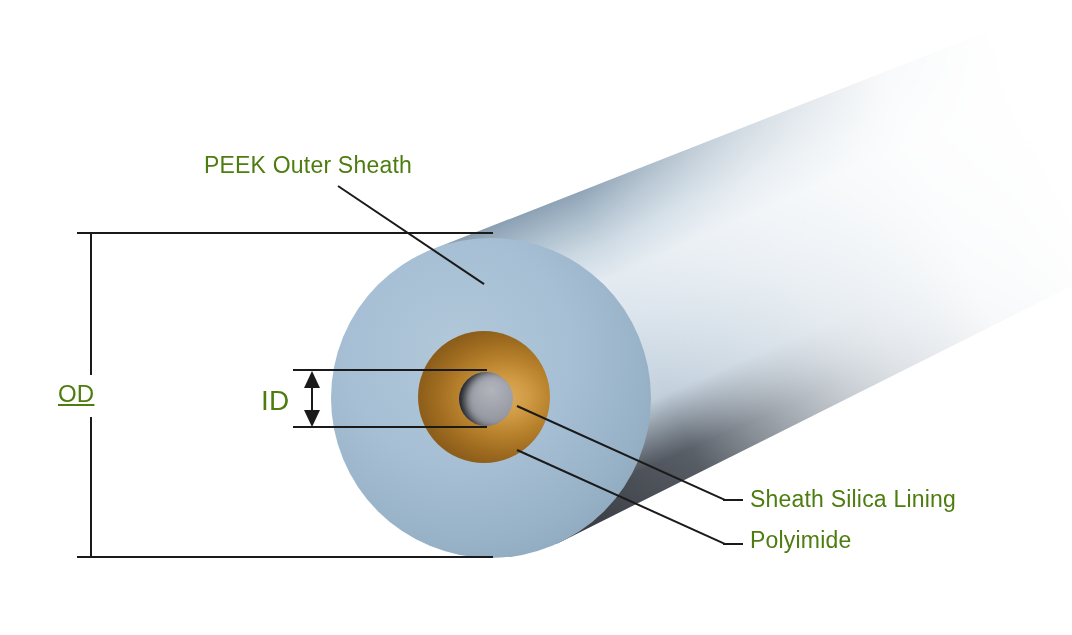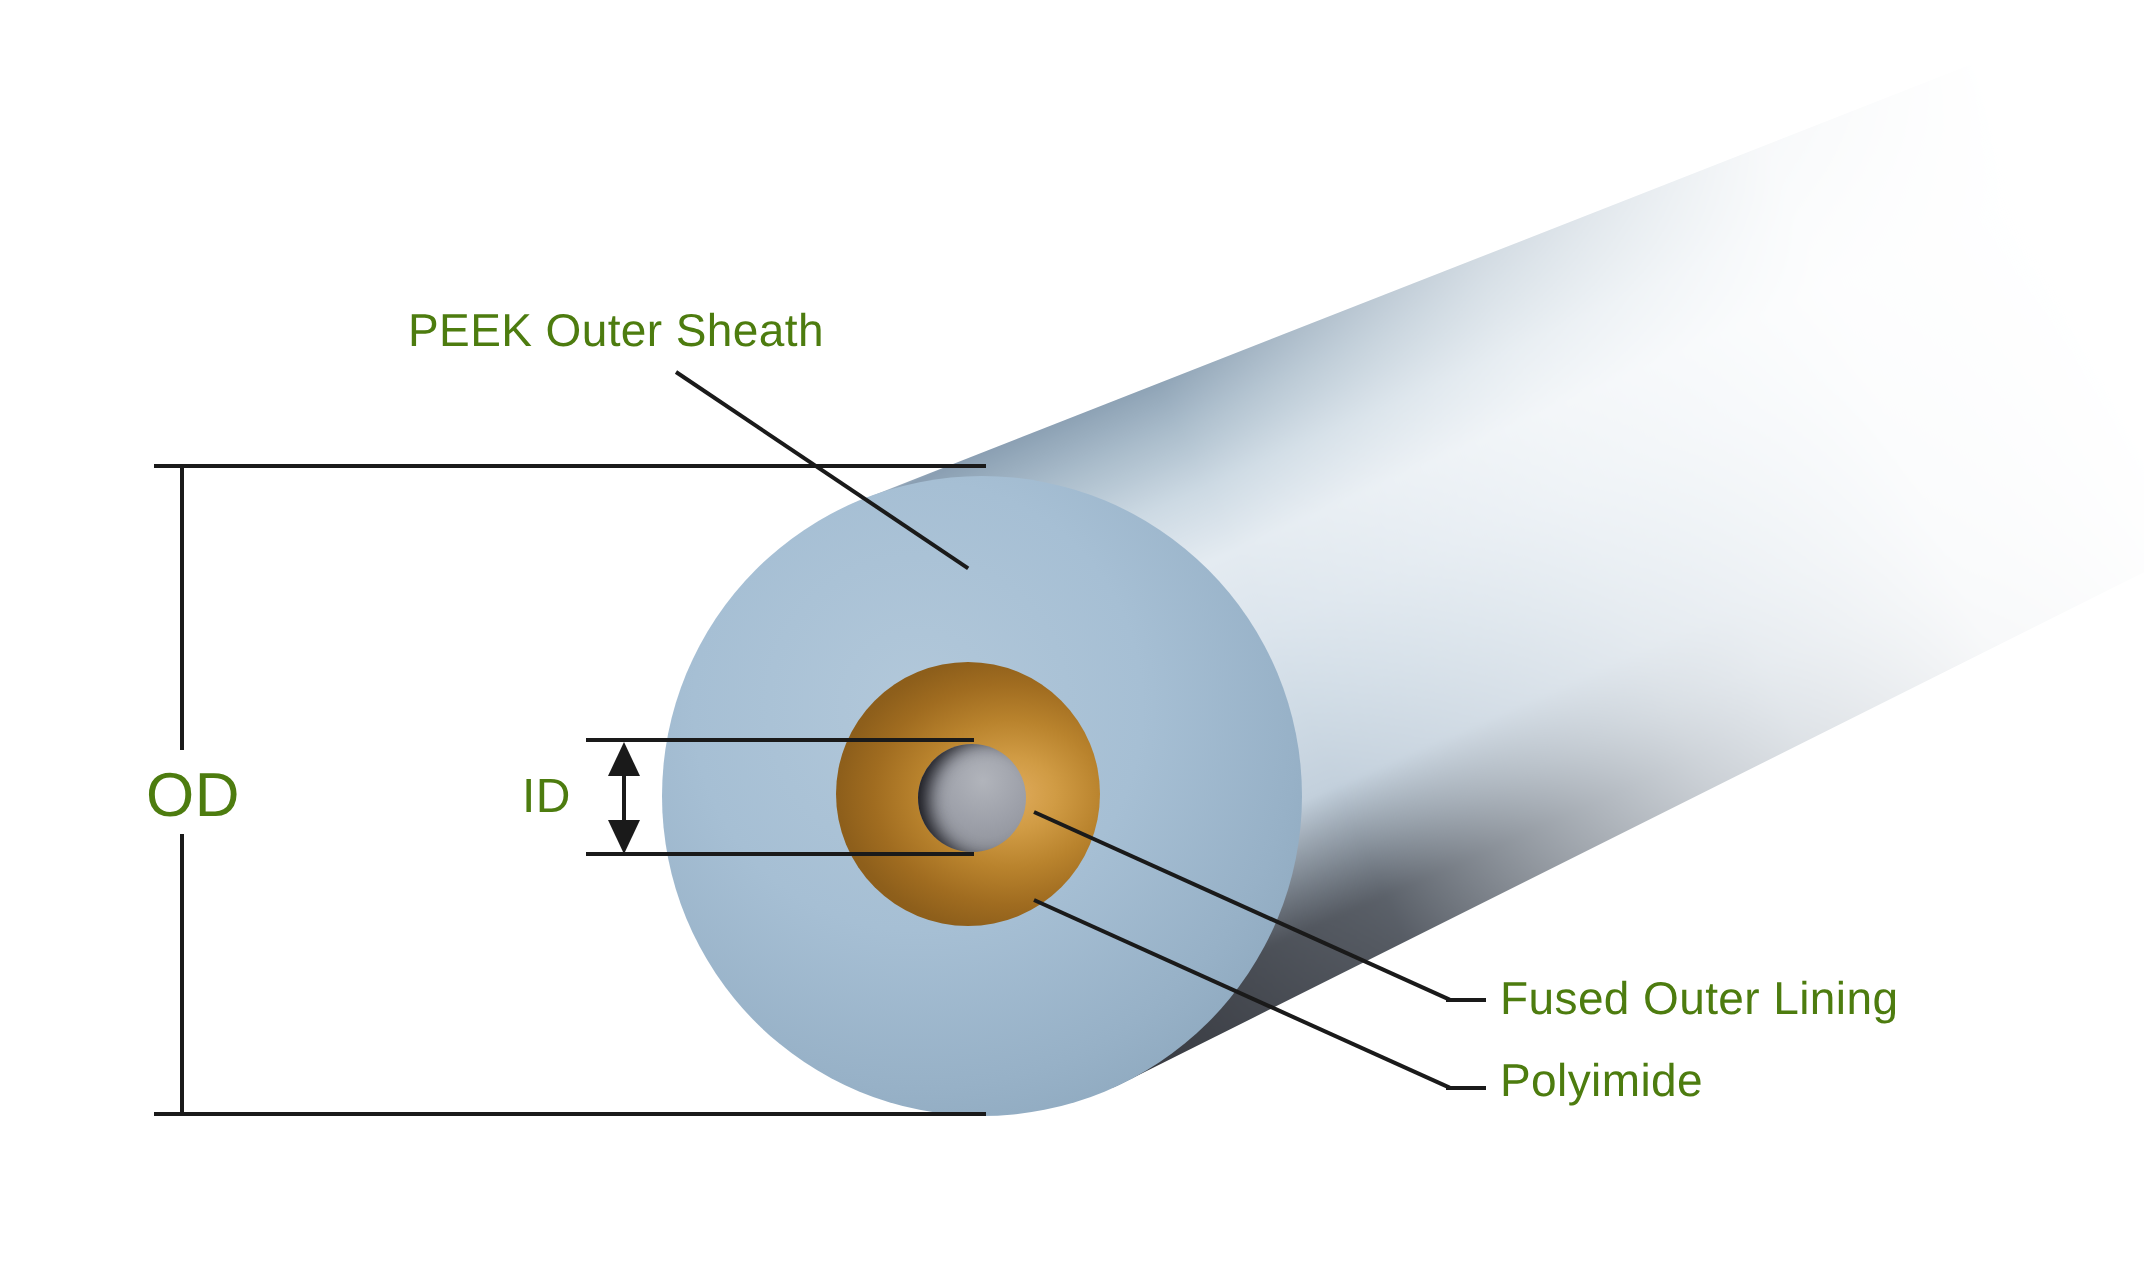--- a/index.html
+++ b/index.html
@@ -76,22 +76,22 @@
     border-left:8px solid transparent;border-right:8px solid transparent;
     border-bottom:17px solid #1a1a1a;}
   .arrowhead.down{left:304px;top:410px;
     border-left:8px solid transparent;border-right:8px solid transparent;
     border-top:17px solid #1a1a1a;}
 
   
   .label{position:absolute;font-size:23px;letter-spacing:0.2px;
     color:#4d7c0f;white-space:nowrap;line-height:1.1;}
   .label-peek{left:204px;top:153px;}
-  .label-od{left:73px;top:381px;font-size:31px;}
-  .label-id{left:261px;top:386px;font-size:24px;}
+  .label-od{left:58px;top:381px;font-size:24px;text-decoration:underline;}
+  .label-id{left:261px;top:386px;font-size:28px;}
   .label-fused{left:750px;top:487px;}
   .label-poly{left:750px;top:528px;}
 </style>
 </head>
 <body>
 
 <div class="canvas">
 
   <div class="tube-body"></div>
   <div class="face-peek"></div>
@@ -111,16 +111,16 @@
 
   <div class="leader leader-peek"></div>
   <div class="leader leader-fused-diag"></div>
   <div class="hline leader-fused-horiz"></div>
   <div class="leader leader-poly-diag"></div>
   <div class="hline leader-poly-horiz"></div>
 
   <div class="label label-peek">PEEK Outer Sheath</div>
   <div class="label label-od">OD</div>
   <div class="label label-id">ID</div>
-  <div class="label label-fused">Fused Outer Lining</div>
+  <div class="label label-fused">Sheath Silica Lining</div>
   <div class="label label-poly">Polyimide</div>
 
 </div>
 
 </body></html>

